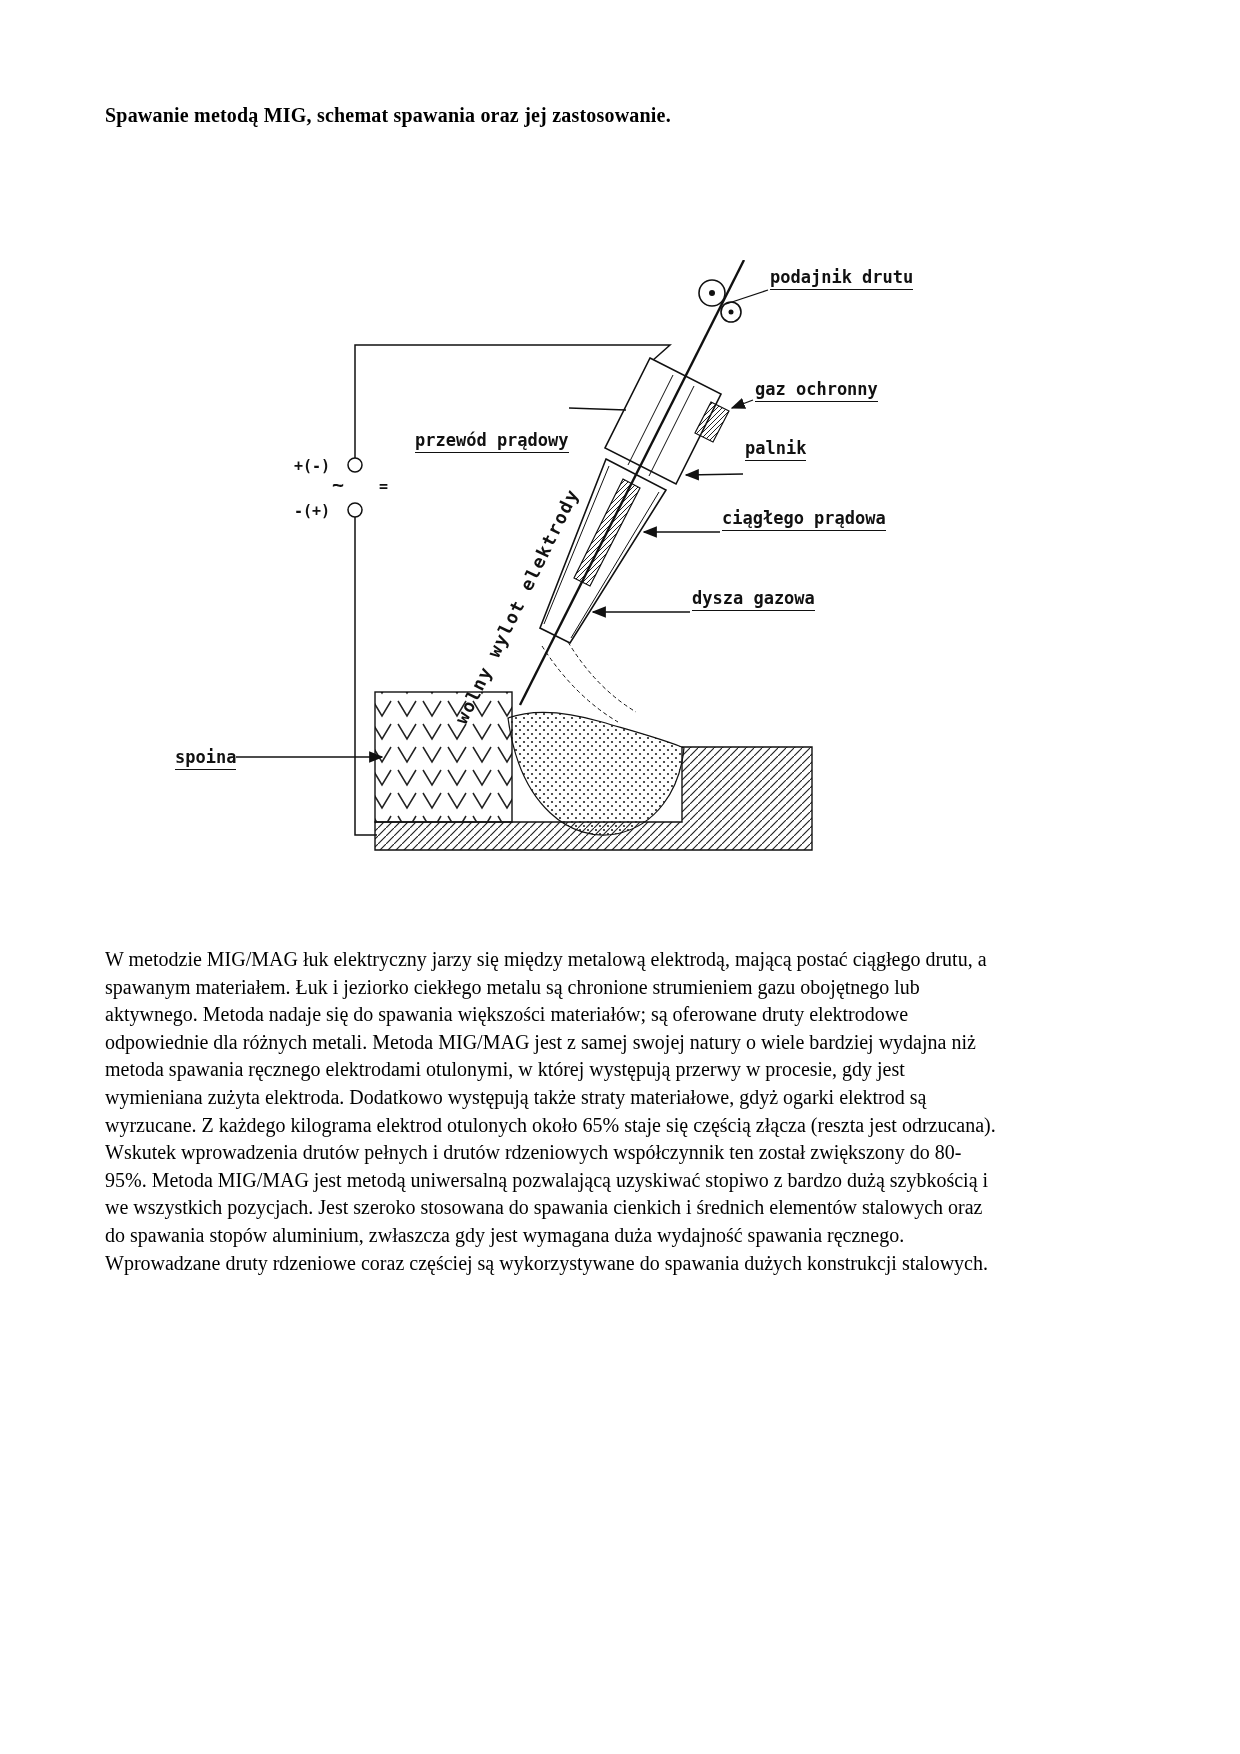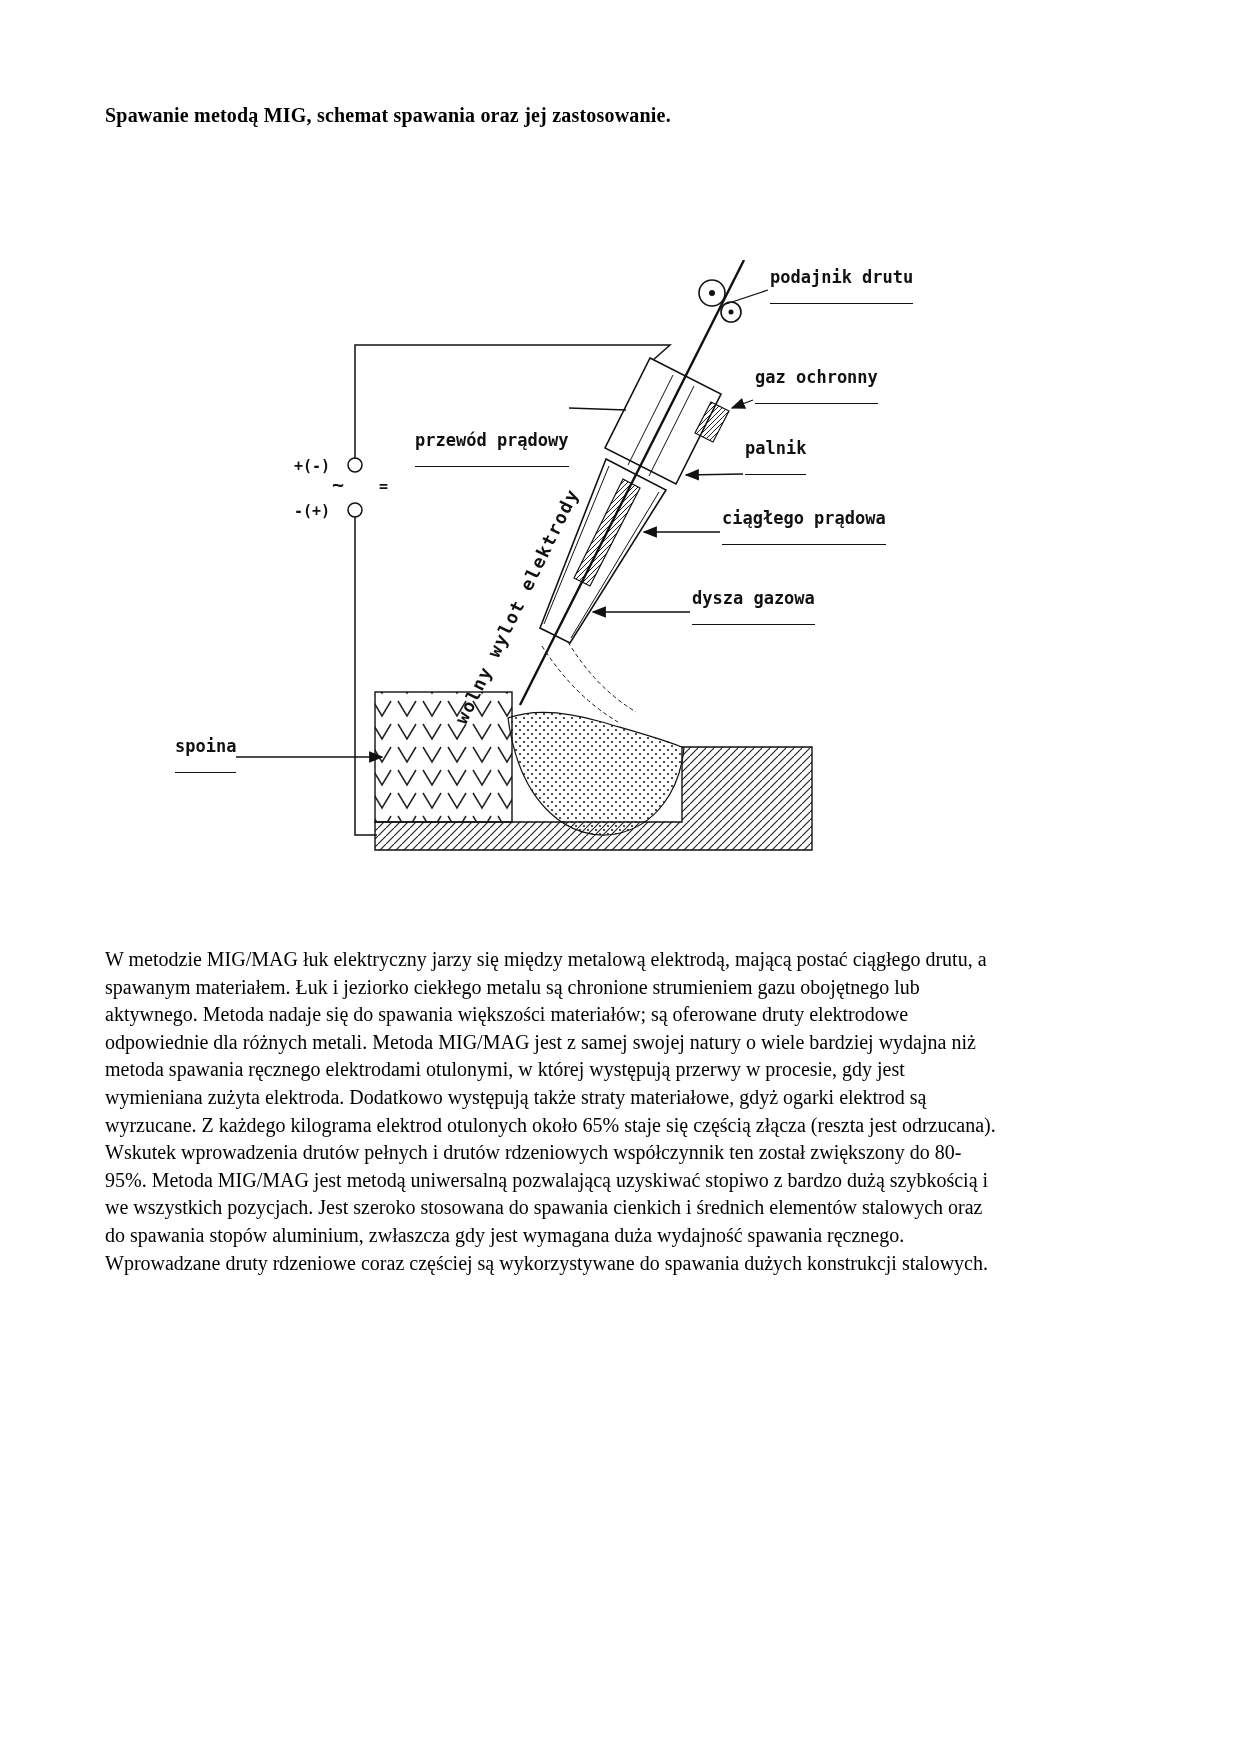--- a/index.html
+++ b/index.html
@@ -17,21 +17,21 @@
   }
 
   .diagram { position:absolute; left:170px; top:260px; width:760px; height:615px; }
   .diagram svg { position:absolute; left:0; top:0; }
 
   .dlabel {
     position:absolute;
     font-family:"DejaVu Sans Mono", monospace;
     font-size:17px; font-weight:700; color:#111;
     line-height:1.1; white-space:nowrap;
-    border-bottom:1.6px solid #111; padding-bottom:16px;
+    border-bottom:1.6px solid #111; padding-bottom:2px;
   }
   .dterm {
     position:absolute;
     font-family:"DejaVu Sans Mono", monospace;
     font-size:15px; font-weight:700; color:#111; white-space:nowrap;
   }
   .rotlabel {
     position:absolute; left:290px; top:452px;
     transform:rotate(-64deg); transform-origin:0 50%;
     font-family:"DejaVu Sans Mono", monospace;
@@ -109,26 +109,26 @@
       <line x1="598" y1="30" x2="556" y2="44" stroke="#111" stroke-width="1.3"></line>
       <line x1="583" y1="140" x2="562" y2="148" stroke="#111" stroke-width="1.3" marker-end="url(#arr)"></line>
       <line x1="399" y1="148" x2="456" y2="150" stroke="#111" stroke-width="1.3"></line>
       <line x1="573" y1="214" x2="516" y2="215" stroke="#111" stroke-width="1.3" marker-end="url(#arr)"></line>
       <line x1="550" y1="272" x2="474" y2="272" stroke="#111" stroke-width="1.3" marker-end="url(#arr)"></line>
       <line x1="520" y1="352" x2="423" y2="352" stroke="#111" stroke-width="1.3" marker-end="url(#arr)"></line>
       <line x1="66" y1="497" x2="212" y2="497" stroke="#111" stroke-width="1.3" marker-end="url(#arr)"></line>
     </svg>
 
     <div class="dlabel" style="left:600px; top:8px;">podajnik drutu</div>
-    <div class="dlabel" style="left:585px; top:108px;">gaz ochronny</div>
+    <div class="dlabel" style="left:585px; top:120px;">gaz ochronny</div>
     <div class="dlabel" style="left:245px; top:127px;margin-top:44px;">przewód prądowy</div>
     <div class="dlabel" style="left:575px; top:179px;">palnik</div>
     <div class="dlabel" style="left:552px; top:249px;">ciągłego prądowa</div>
     <div class="dlabel" style="left:522px; top:329px;text-align:center;">dysza gazowa</div>
-    <div class="dlabel" style="left:5px; top:477px;">spoina</div>
+    <div class="dlabel" style="left:5px; top:488px;">spoina</div>
 
     <div class="rotlabel">wolny wylot elektrody</div>
 
     <div class="dterm" style="left:124px; top:197px;">+(-)</div>
     <div class="dterm" style="left:162px; top:212px; font-size:20px;">~</div>
     <div class="dterm" style="left:124px; top:242px;">-(+)</div>
     <div class="dterm" style="left:209px; top:217px;">=</div>
   </div>
 
   <div class="body-text">W metodzie MIG/MAG łuk elektryczny jarzy się między metalową elektrodą, mającą postać ciągłego drutu, a spawanym materiałem. Łuk i jeziorko ciekłego metalu są chronione strumieniem gazu obojętnego lub aktywnego. Metoda nadaje się do spawania większości materiałów; są oferowane druty elektrodowe odpowiednie dla różnych metali. Metoda MIG/MAG jest z samej swojej natury o wiele bardziej wydajna niż metoda spawania ręcznego elektrodami otulonymi, w której występują przerwy w procesie, gdy jest wymieniana zużyta elektroda. Dodatkowo występują także straty materiałowe, gdyż ogarki elektrod są wyrzucane. Z każdego kilograma elektrod otulonych około 65% staje się częścią złącza (reszta jest odrzucana). Wskutek wprowadzenia drutów pełnych i drutów rdzeniowych współczynnik ten został zwiększony do 80-95%. Metoda MIG/MAG jest metodą uniwersalną pozwalającą uzyskiwać stopiwo z bardzo dużą szybkością i we wszystkich pozycjach. Jest szeroko stosowana do spawania cienkich i średnich elementów stalowych oraz do spawania stopów aluminium, zwłaszcza gdy jest wymagana duża wydajność spawania ręcznego. Wprowadzane druty rdzeniowe coraz częściej są wykorzystywane do spawania dużych konstrukcji stalowych.</div>

